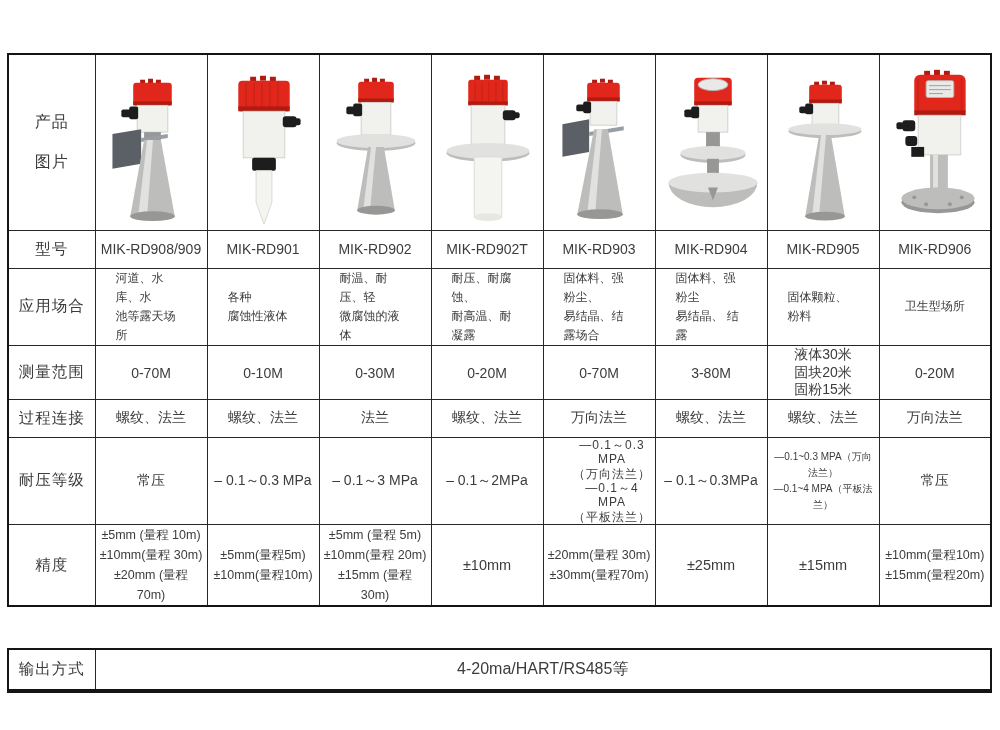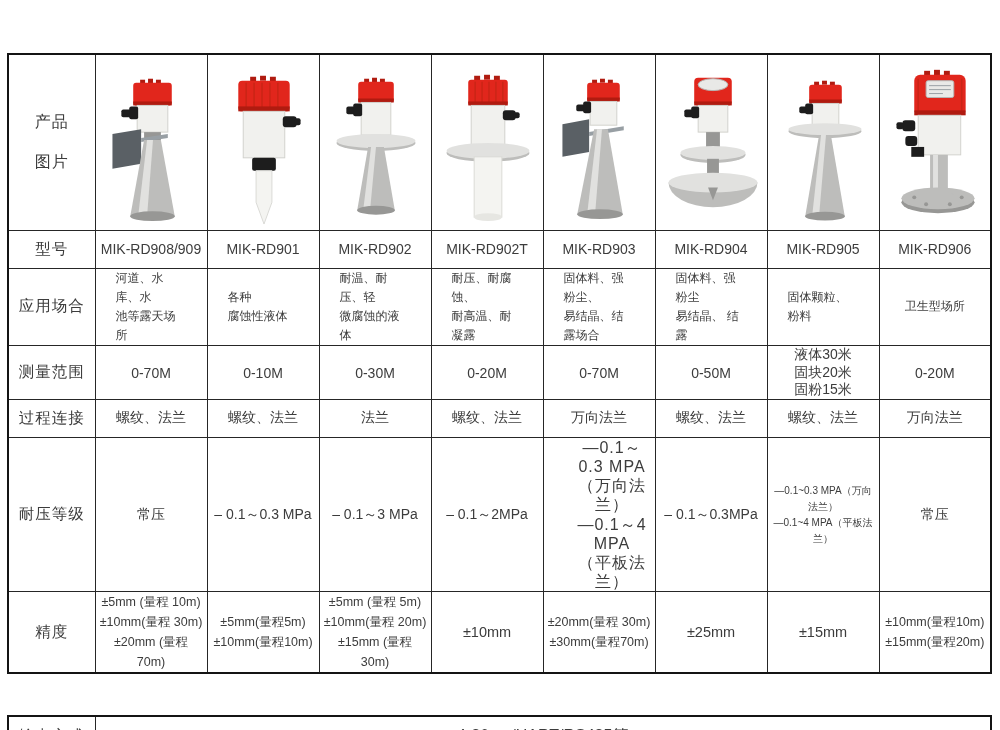--- a/index.html
+++ b/index.html
@@ -18,21 +18,21 @@
   tr.rPress{height:52px}
   tr.rAcc{height:69px}
   tr.rProt{height:44px}
   td.img{white-space:normal;padding:0;}
   td.img svg{display:block;margin:0 auto;}
   td.app{text-align:left;padding:0 20px;font-size:12px;line-height:1.6;}
   td.app.ctr{text-align:center;}
   td.acc{text-align:center;padding:0 4px;font-size:12.5px;line-height:1.6;}
   td.acc1{text-align:center;font-size:14.5px;}
   td.ml3{line-height:1.25;text-align:center;}
-  td.sp4{font-size:16px;letter-spacing:1px;line-height:1.2;padding-left:28px;}
+  td.sp4{font-size:12px;letter-spacing:1px;line-height:1.2;padding-left:28px;}
   td.sp2{font-size:10px;line-height:1.6;letter-spacing:0;}
   td.prot{font-size:15px;}
   .t2{margin-top:41px;border-bottom-width:4px;}
   .t2 tr{height:42px;}
   td.out{font-size:16px;}
   
   .red{fill:#e1261c}.redD{fill:#b01b10}
   .wb{fill:#f1f1ee;stroke:#d2d2cd;stroke-width:1}
   .bk{fill:#1d1d1d}
   .st{fill:#bdbdbb}.stL{fill:#e1e1df}.stD{fill:#979795}
@@ -241,21 +241,21 @@
     <td class="app ctr">卫生型场所</td>
   </tr>
 
   <tr class="rRange">
     <td class="lbl">测量范围</td>
     <td>0-70M</td>
     <td>0-10M</td>
     <td>0-30M</td>
     <td>0-20M</td>
     <td>0-70M</td>
-    <td>0-50M</td>
+    <td>3-80M</td>
     <td class="ml3">液体30米
 固块20米
 固粉15米</td>
     <td>0-20M</td>
   </tr>
 
   <tr class="rConn">
     <td class="lbl">过程连接</td>
     <td>螺纹、法兰</td>
     <td>螺纹、法兰</td>

